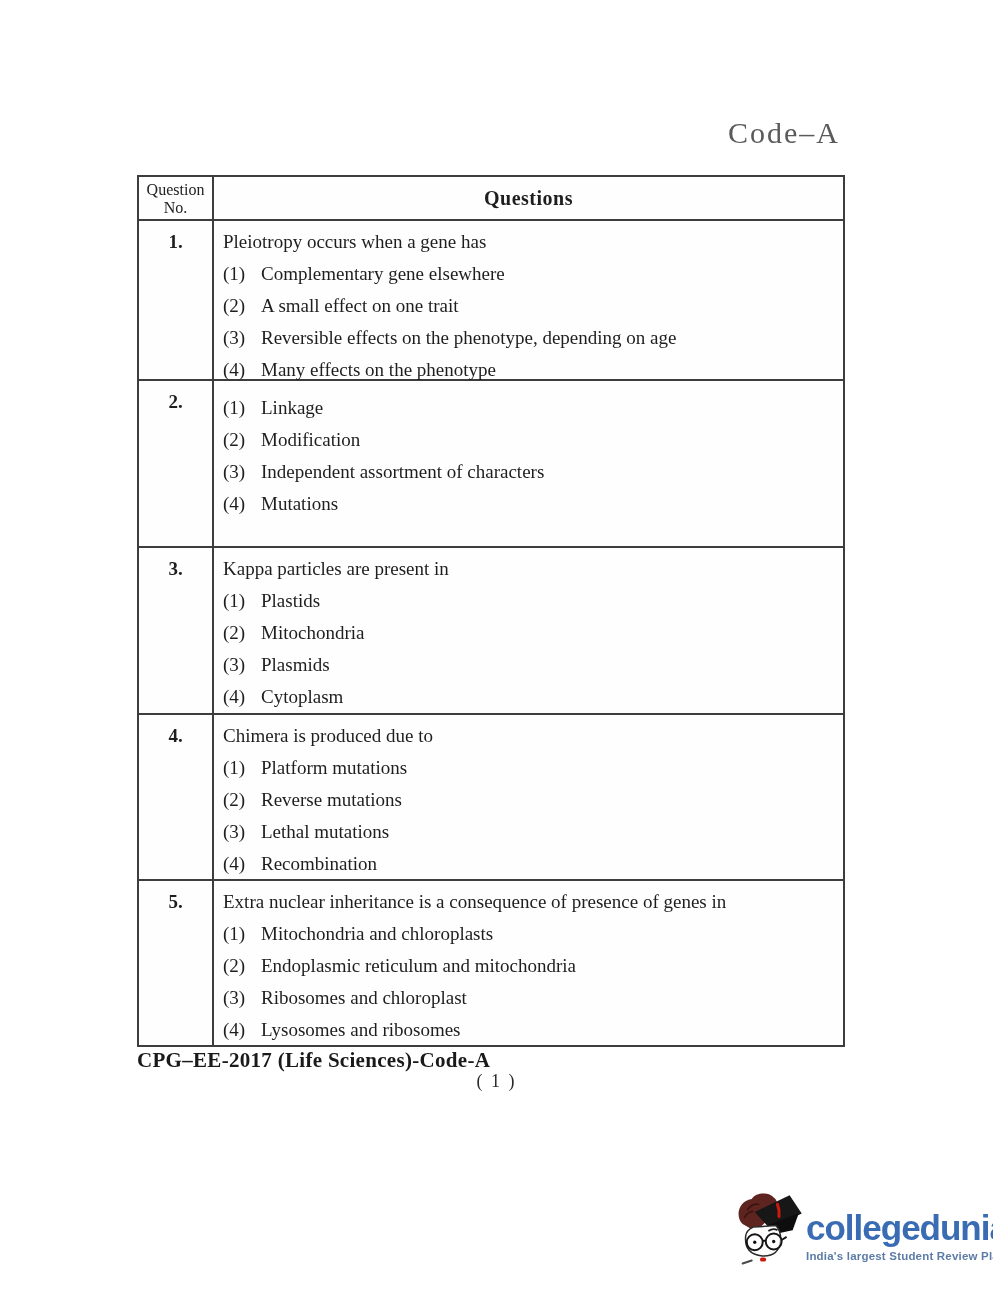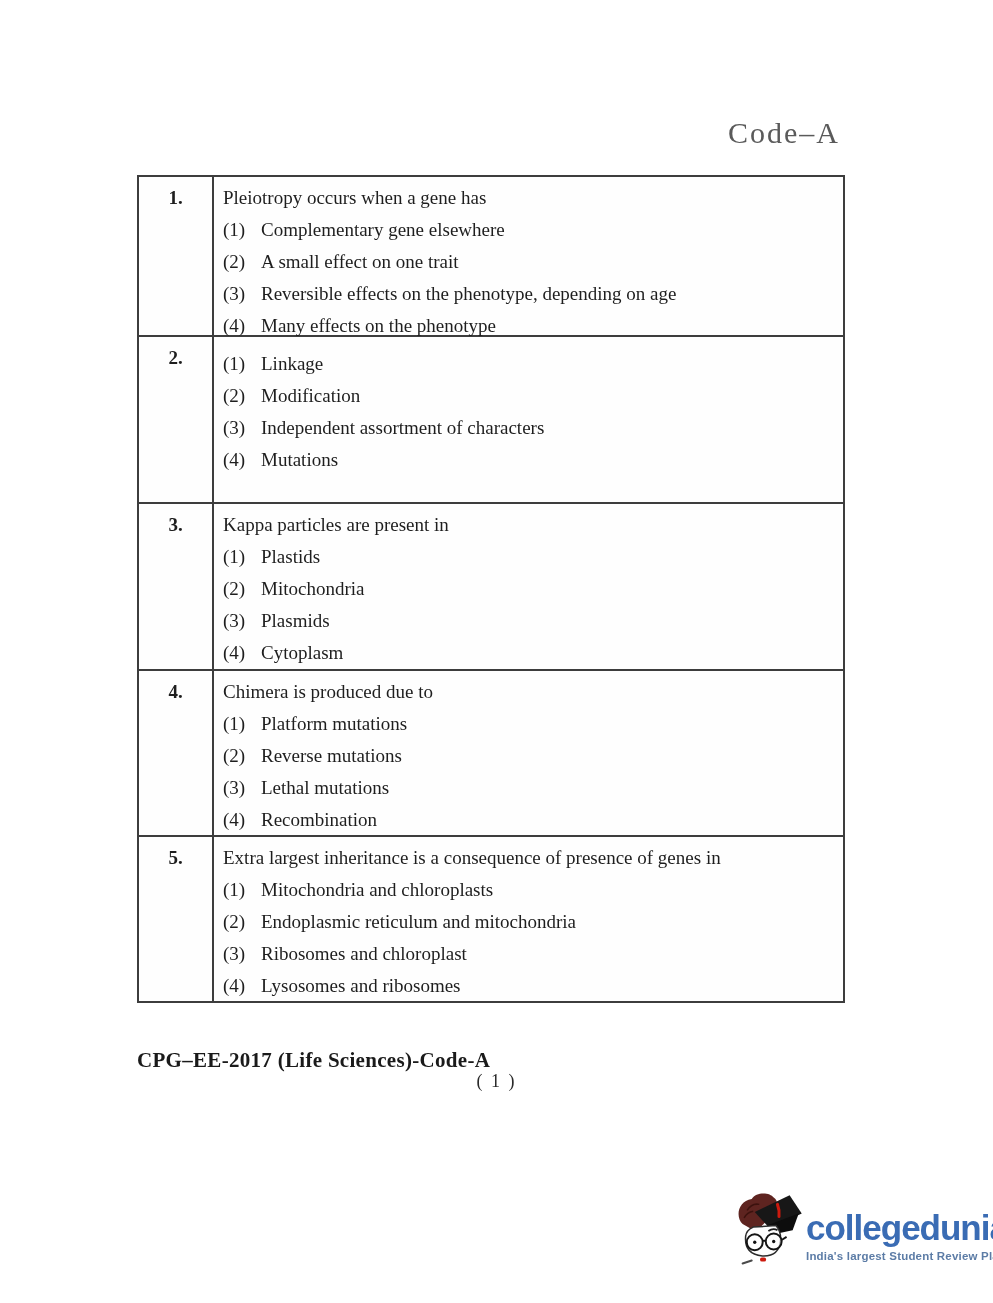--- a/index.html
+++ b/index.html
@@ -122,20 +122,27 @@
     white-space: nowrap;
   }
 </style>
 </head>
 <body>
 
 <div class="code-label">Code–A</div>
 
 <div class="exam-table">
 
+  <div class="t-row hdr-row">
+    <div class="hdr-no">
+      <div>Question</div>
+      <div>No.</div>
+    </div>
+    <div class="hdr-q">Questions</div>
+  </div>
 
   <div class="t-row row-1">
     <div class="cell-no">1.</div>
     <div class="cell-q">
       <div class="stem">Pleiotropy occurs when a gene has</div>
       <div class="opt">
           <span class="opt-label">(1)</span>
           <span class="opt-text">Complementary gene elsewhere</span>
         </div>
       <div class="opt">
@@ -217,21 +224,21 @@
       <div class="opt">
           <span class="opt-label">(4)</span>
           <span class="opt-text">Recombination</span>
         </div>
     </div>
   </div>
 
   <div class="t-row row-5">
     <div class="cell-no">5.</div>
     <div class="cell-q">
-      <div class="stem">Extra largest inheritance is a consequence of presence of genes in</div>
+      <div class="stem">Extra nuclear inheritance is a consequence of presence of genes in</div>
       <div class="opt">
           <span class="opt-label">(1)</span>
           <span class="opt-text">Mitochondria and chloroplasts</span>
         </div>
       <div class="opt">
           <span class="opt-label">(2)</span>
           <span class="opt-text">Endoplasmic reticulum and mitochondria</span>
         </div>
       <div class="opt">
           <span class="opt-label">(3)</span>

